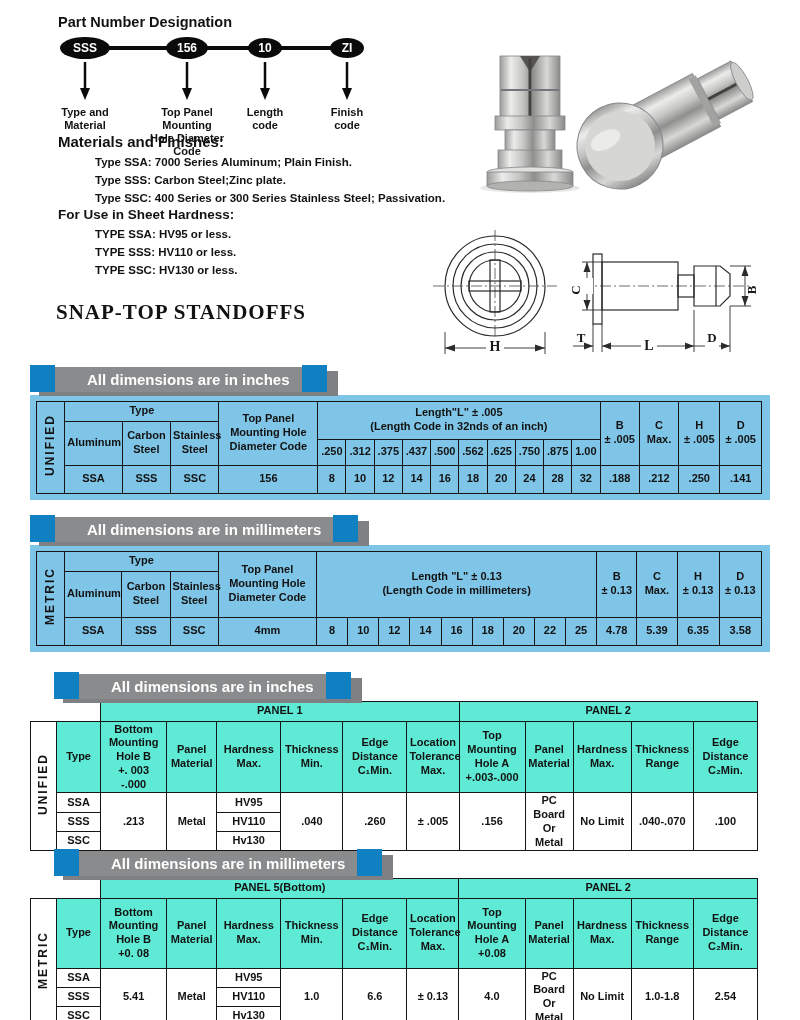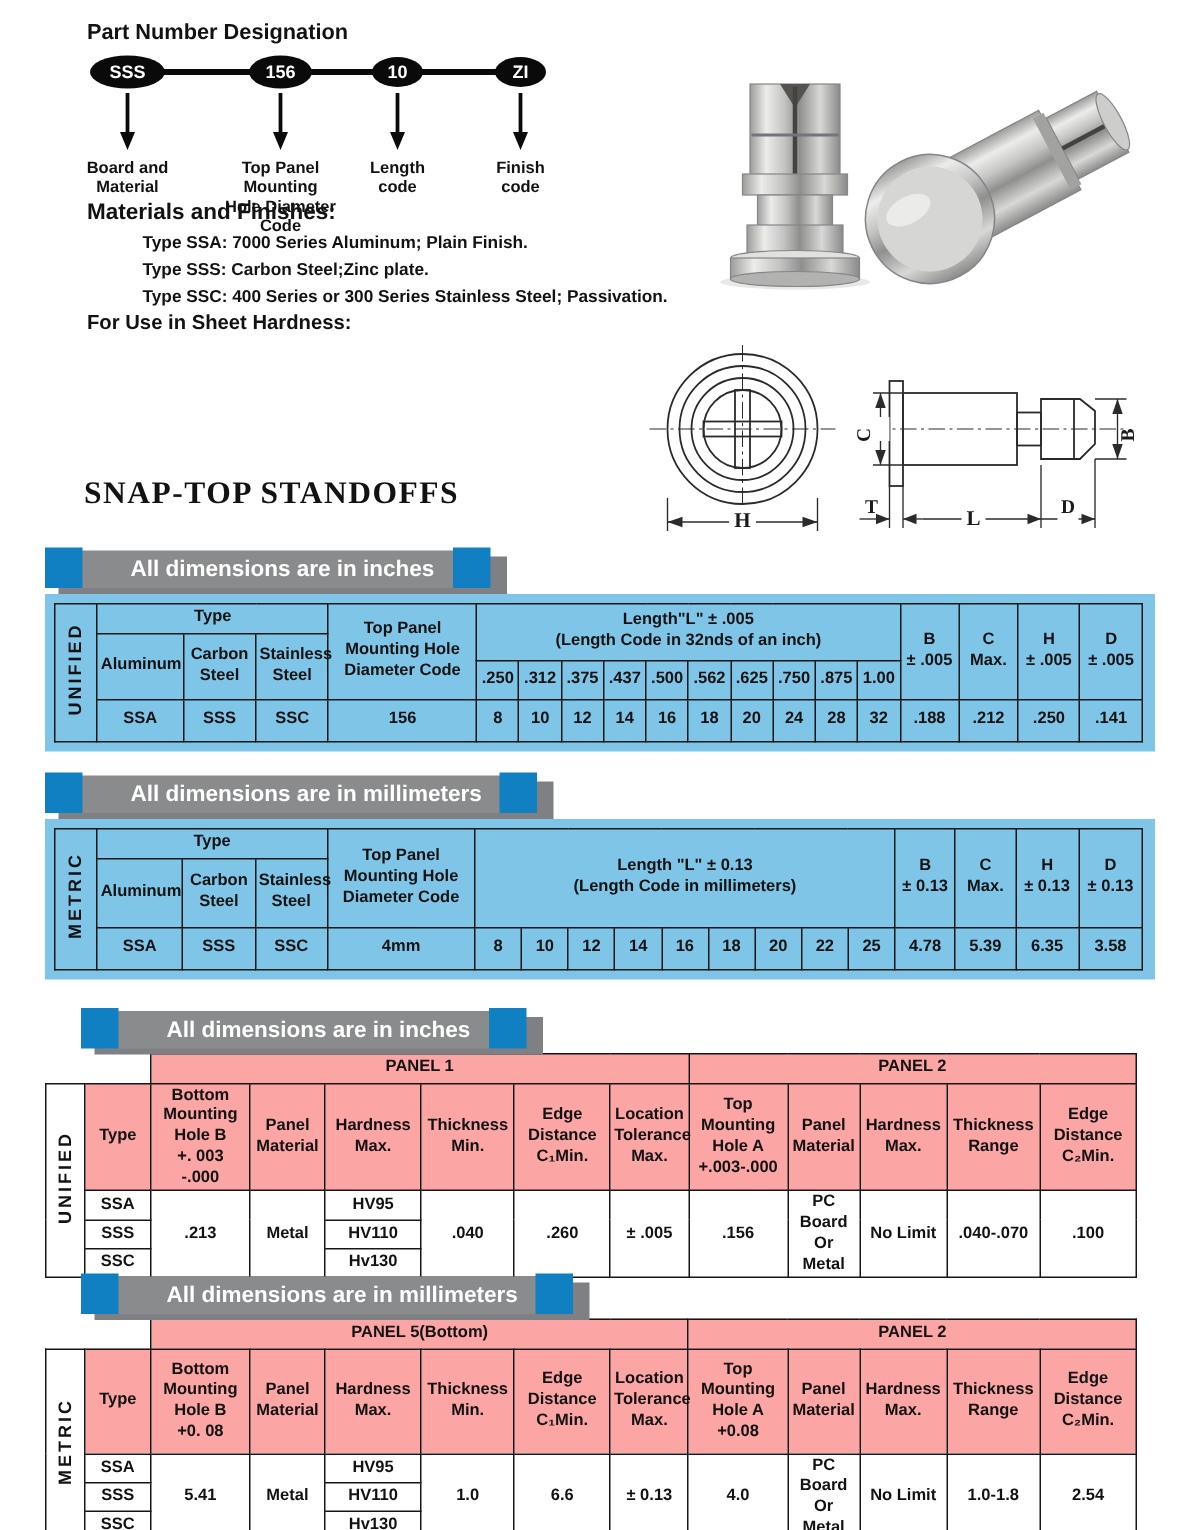--- a/index.html
+++ b/index.html
@@ -4,41 +4,41 @@
 <style>
   html,body{margin:0;padding:0;}
   body{width:800px;height:1020px;background:#fff;position:relative;
        font-family:"Liberation Sans","DejaVu Sans",sans-serif;color:#121212;}
   .abs{position:absolute;}
 
   
   .h-bold{font-weight:bold;font-size:14.5px;}
   .sub-lines div{font-size:11.5px;font-weight:bold;line-height:18px;}
   .serif-title{font-family:"Liberation Serif","DejaVu Serif",serif;font-weight:bold;
-               font-size:21px;line-height:25px;letter-spacing:1px;margin-top:16px;}
+               font-size:21px;line-height:25px;letter-spacing:1px;}
   .pnd-label{position:absolute;width:96px;text-align:center;font-size:11px;
              font-weight:bold;line-height:13px;white-space:pre-line;}
 
   
   .banner{position:relative;display:inline-flex;align-items:center;height:30px;z-index:3;}
   .banner .shadow{position:absolute;left:9px;top:8px;right:-11px;height:25px;background:#7e8083;z-index:0;}
   .banner .sq{width:25px;height:27px;background:#1080c2;position:relative;z-index:2;flex:none;}
   .banner .bar{position:relative;z-index:1;height:25px;margin-top:3px;line-height:25px;
                background:#8a8b8d;color:#fff;font-weight:bold;font-size:15px;
                padding:0 26px 0 44px;margin-left:-12px;white-space:nowrap;}
   .banner .sq2{margin-left:-14px;}
 
   
   .panel{background:#7fc5e7;padding:6px;}
   table{border-collapse:collapse;table-layout:fixed;}
   td{border:1.5px solid #161616;text-align:center;vertical-align:middle;
      font-size:11px;font-weight:bold;padding:1px 2px;white-space:pre-line;line-height:1.25;}
   .blue td{background:#7fc5e7;}
   .t34 td{background:#fff;}
-  .t34 td.hb{background:#fca5a5;}
+  .t34 td.hb{background:#5eead4;}
   td.nob{border:none;background:#fff;}
   .vlab{writing-mode:vertical-rl;transform:rotate(180deg);display:inline-block;
         font-weight:bold;font-size:12px;letter-spacing:2px;}
   .fs10{font-size:10px;}
 </style>
 </head>
 <body>
 
 <div class="abs h-bold" style="left:58px;top:14px;">Part Number Designation</div>
 
@@ -59,21 +59,21 @@
       <line x1="30" y1="28" x2="30" y2="56"></line>
         <polygon points="25,54 35,54 30,66" stroke="none"></polygon>
       <line x1="132" y1="28" x2="132" y2="56"></line>
         <polygon points="127,54 137,54 132,66" stroke="none"></polygon>
       <line x1="210" y1="28" x2="210" y2="56"></line>
         <polygon points="205,54 215,54 210,66" stroke="none"></polygon>
       <line x1="292" y1="28" x2="292" y2="56"></line>
         <polygon points="287,54 297,54 292,66" stroke="none"></polygon>
     </g>
   </svg>
-  <div class="pnd-label" style="left:-18px;top:72px;">Board and
+  <div class="pnd-label" style="left:-18px;top:72px;">Type and
 Material</div>
   <div class="pnd-label" style="left:84px;top:72px;">Top Panel
 Mounting
 Hole Diameter
 Code</div>
   <div class="pnd-label" style="left:162px;top:72px;">Length
 code</div>
   <div class="pnd-label" style="left:244px;top:72px;">Finish
 code</div>
 </div>
@@ -82,20 +82,25 @@
   <div class="h-bold" style="font-size:15px;">Materials and Finishes:</div>
   <div class="sub-lines" style="margin-left:37px;margin-top:3px;">
     <div>Type SSA:  7000 Series Aluminum; Plain Finish.</div>
     <div>Type SSS:  Carbon Steel;Zinc plate.</div>
     <div>Type SSC:  400 Series or 300 Series Stainless Steel; Passivation.</div>
   </div>
 </div>
 
 <div class="abs" style="left:58px;top:207px;">
   <div class="h-bold" style="font-size:13.5px;">For Use in Sheet Hardness:</div>
+  <div class="sub-lines" style="margin-left:37px;margin-top:3px;">
+    <div>TYPE SSA:  HV95 or less.</div>
+    <div>TYPE SSS:  HV110 or less.</div>
+    <div>TYPE SSC:  HV130 or less.</div>
+  </div>
 </div>
 
 <div class="abs serif-title" style="left:56px;top:300px;">
   <div>SNAP-TOP STANDOFFS</div>
 </div>
 
 <svg class="abs" style="left:425px;top:18px;" width="335" height="180" viewBox="0 0 335 180">
   <defs>
     <linearGradient id="gmh" x1="0" y1="0" x2="1" y2="0">
       <stop offset="0" stop-color="#9c9c9a"></stop>

